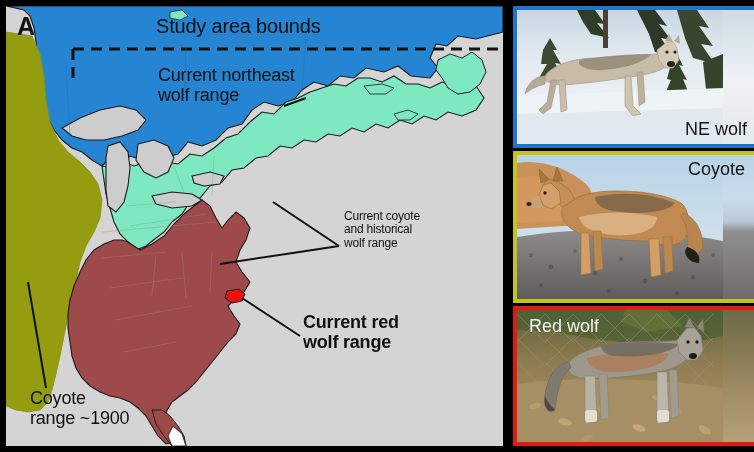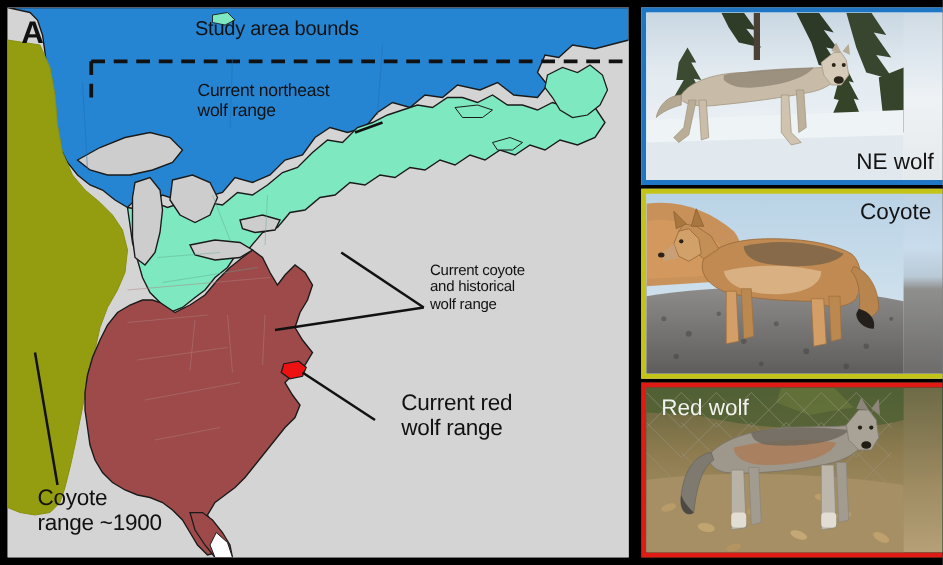--- a/index.html
+++ b/index.html
@@ -51,37 +51,38 @@
   }
   #panel-letter {
     left: 11px;
     top: 6px;
     font-size: 25px;
     font-weight: bold;
   }
   #label-study-bounds {
     left: 150px;
     top: 9px;
-    font-size: 16px;
+    font-size: 20px;
   }
   #label-ne-wolf-range {
     left: 152px;
     top: 59px;
-    font-size: 14px;
+    font-size: 18px;
     text-align: left;
   }
   #label-coyote-historical {
     left: 338px;
     top: 204px;
     font-size: 12px;
   }
   #label-red-wolf-range {
-    left: 315px;
+    left: 297px;
     top: 306px;
     font-size: 18px;
+    font-weight: bold;
   }
   #label-coyote-1900 {
     left: 24px;
     top: 382px;
     font-size: 18px;
   }
 
   
   #photo-stack {
     position: absolute;

